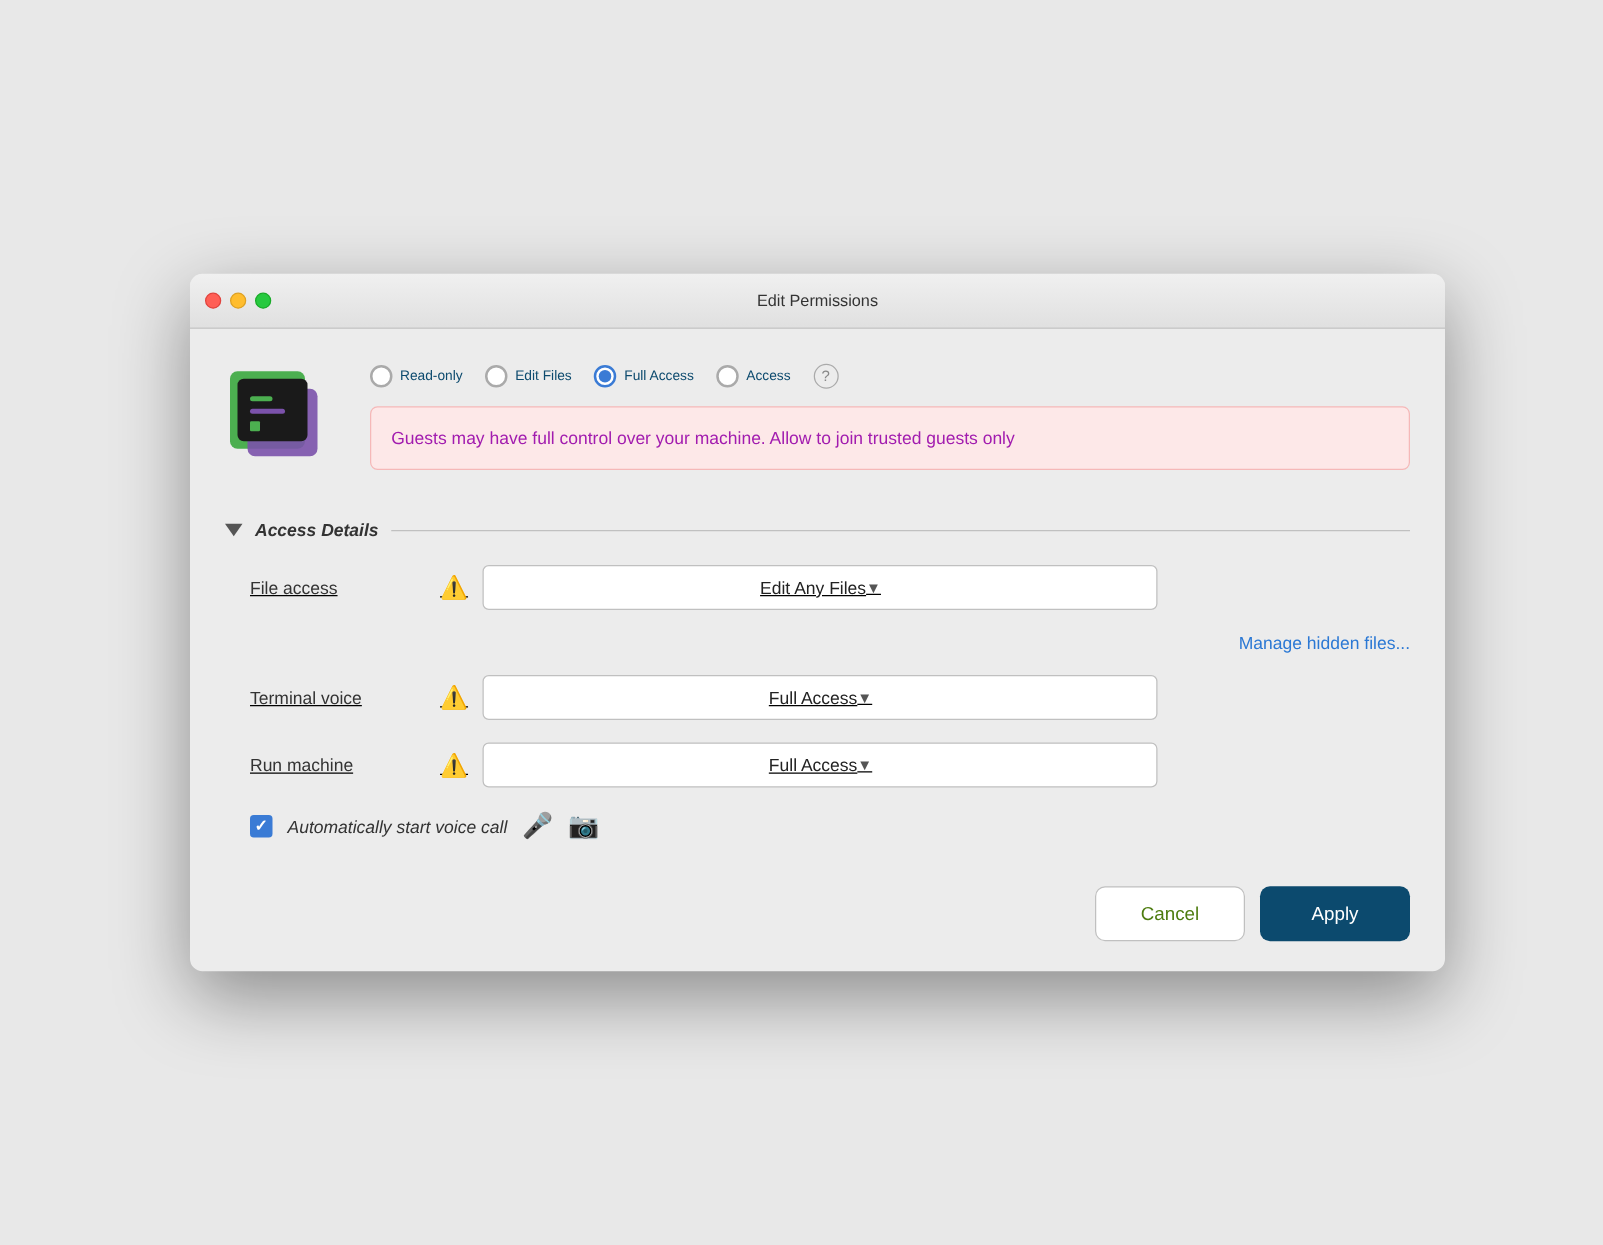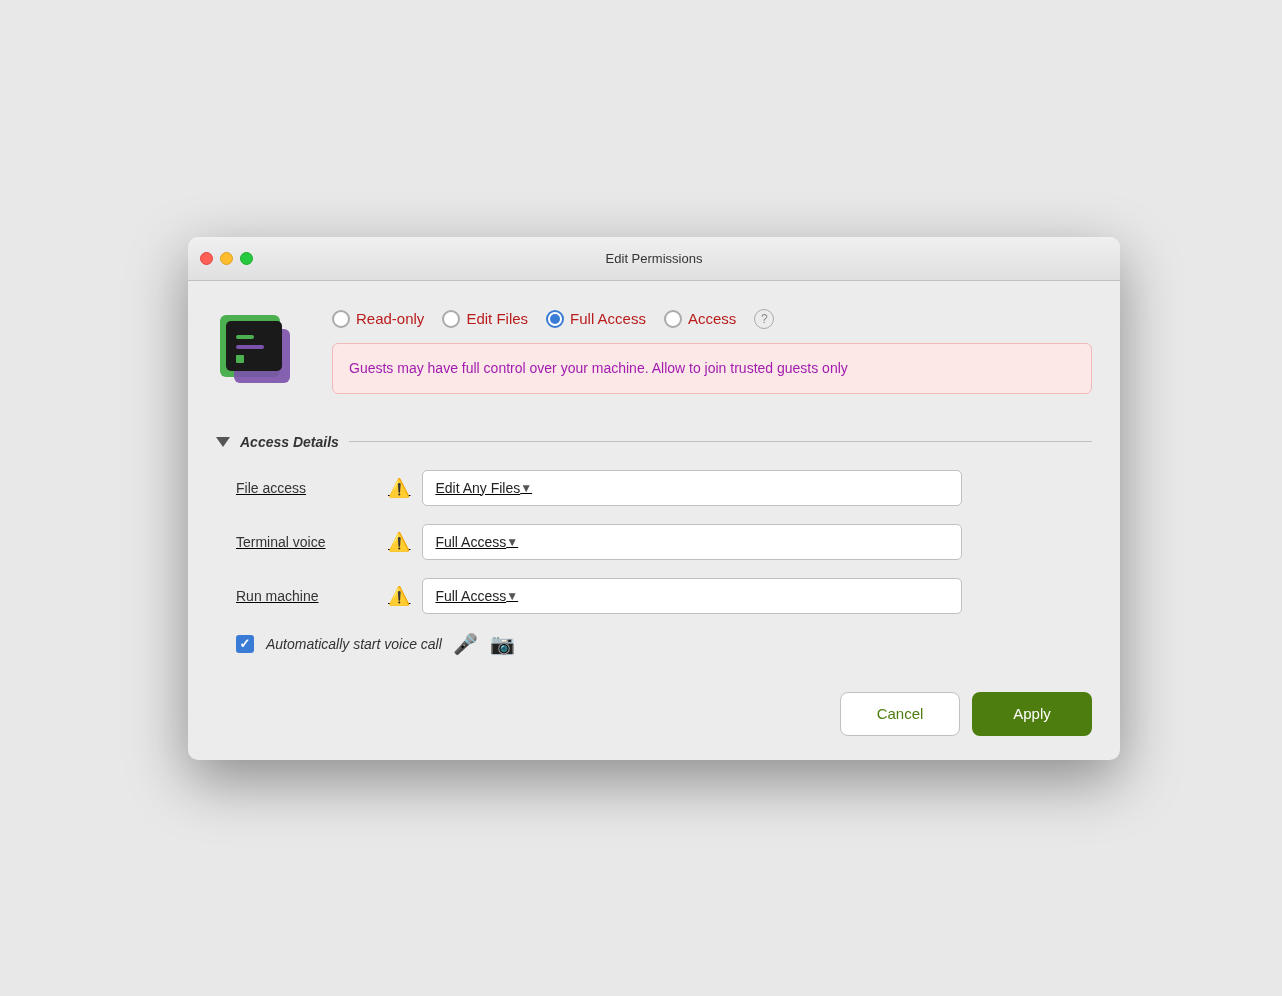--- a/index.html
+++ b/index.html
@@ -8,21 +8,21 @@
       font-family: -apple-system, BlinkMacSystemFont, "Helvetica Neue", Arial, sans-serif;
       background: #e8e8e8;
       display: flex;
       justify-content: center;
       align-items: center;
       width: 1282px;
       height: 996px;
     }
 
     .window {
-      width: 932px;
+      width: 1004px;
       background: #ececec;
       border-radius: 10px;
       box-shadow: 0 20px 60px rgba(0,0,0,0.4);
       overflow: hidden;
       margin-left: 26px;
     }
 
     .titlebar {
       background: linear-gradient(to bottom, #f0f0f0, #e0e0e0);
       height: 44px;
@@ -115,22 +115,22 @@
 
     .radio-circle.checked::after {
       content: '';
       width: 10px;
       height: 10px;
       border-radius: 50%;
       background: #3a7bd5;
     }
 
     .radio-label {
-      font-size: 15px;
-      color: #b91c1c;
+      font-size: 11px;
+      color: #0c4a6e;
     }
 
     .help-icon {
       width: 20px;
       height: 20px;
       border-radius: 50%;
       border: 1.5px solid #aaa;
       display: flex;
       align-items: center;
       justify-content: center;
@@ -203,21 +203,21 @@
 
     .dropdown {
       flex: 1;
       max-width: 540px;
       height: 36px;
       background: white;
       border: 1px solid #c0c0c0;
       border-radius: 5px;
       display: flex;
       align-items: center;
-      justify-content: flex-start;
+      justify-content: center;
       padding: 0 12px;
       cursor: pointer;
       font-size: 14px;
       color: #222;
     }
 
     .dropdown-arrow {
       font-size: 12px;
       color: #555;
     }
@@ -287,21 +287,21 @@
       outline: none;
     }
 
     .btn-cancel {
       background: white;
       border: 1px solid #c0c0c0;
       color: #4d7c0f;
     }
 
     .btn-apply {
-      background: #4d7c0f;
+      background: #0c4a6e;
       color: white;
     }
   </style>
 </head>
 <body>
 
 <div class="window">
 
   <div class="titlebar">
     <div class="traffic-lights">
@@ -367,20 +367,21 @@
 
     <div class="access-row">
       <span class="access-label">File access</span>
       <span class="warning-triangle">⚠️</span>
       <div class="dropdown">
         <span>Edit Any Files</span>
         <span class="dropdown-arrow">▼</span>
       </div>
     </div>
 
+    <div class="manage-link">Manage hidden files...</div>
 
     <div class="access-row">
       <span class="access-label">Terminal voice</span>
       <span class="warning-triangle">⚠️</span>
       <div class="dropdown">
         <span>Full Access</span>
         <span class="dropdown-arrow">▼</span>
       </div>
     </div>
 

